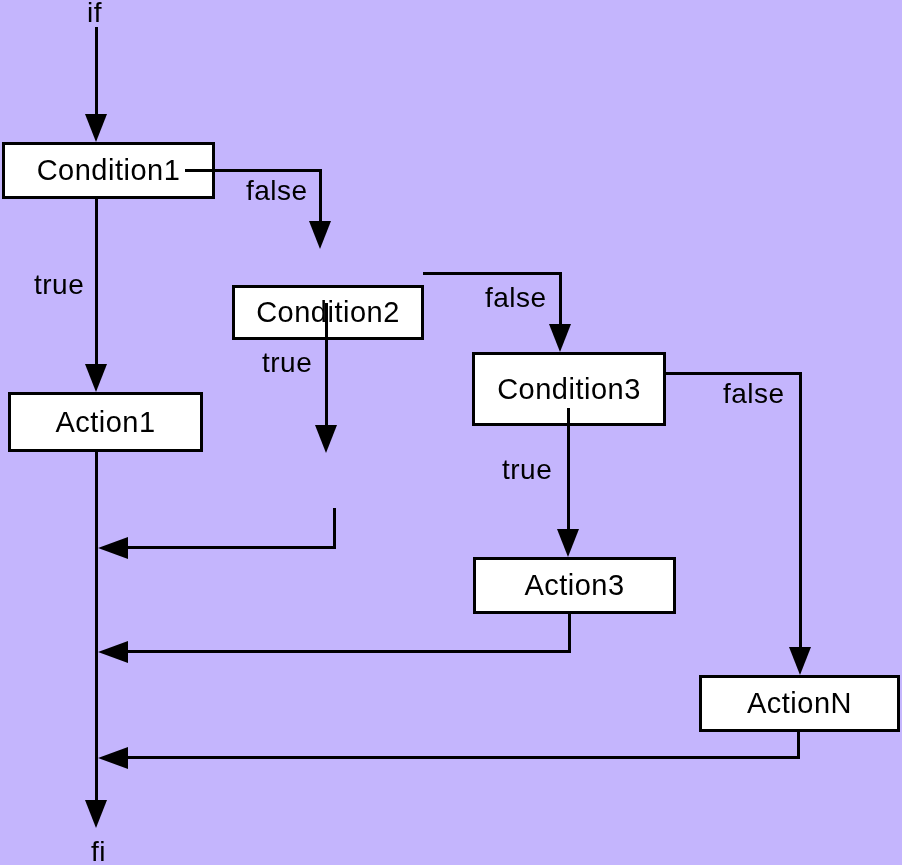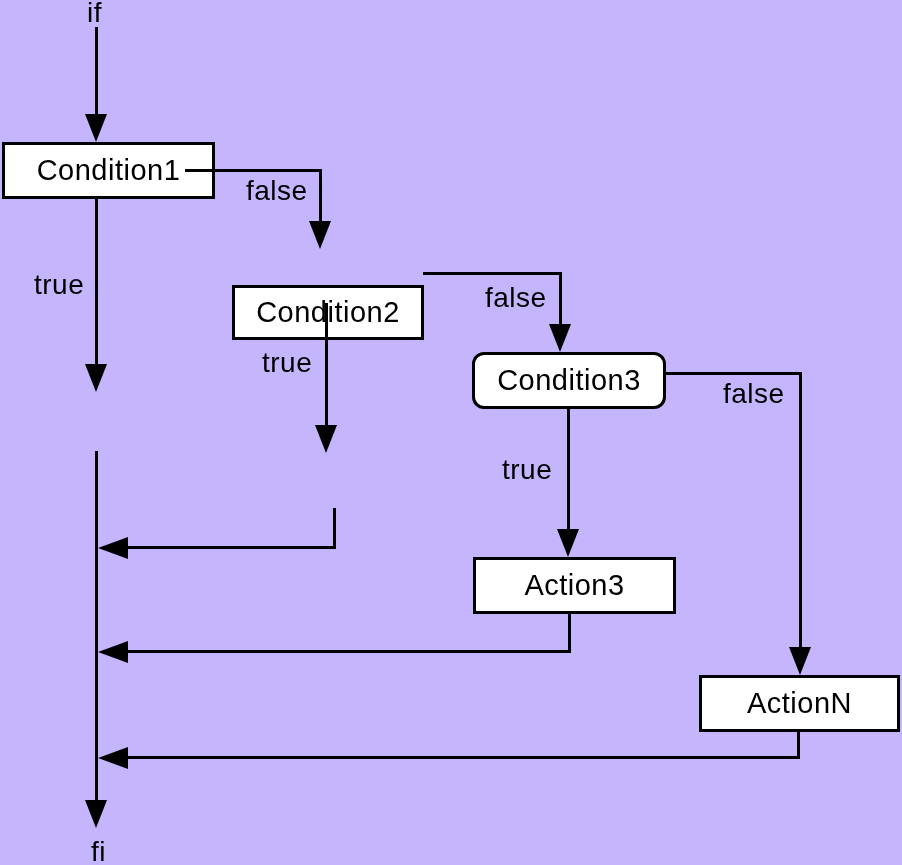--- a/index.html
+++ b/index.html
@@ -85,33 +85,36 @@
 
   <div class="vline" style="left:325px; top:303px; width:3px; height:123px;"></div>
   <div class="arr-down" style="left:315px; top:425px;"></div>
   <div class="edge-label" style="left:262px; top:347px;">true</div>
 
   <div class="hline" style="left:423px; top:272px; width:139px; height:3px;"></div>
   <div class="vline" style="left:559px; top:272px; width:3px; height:54px;"></div>
   <div class="arr-down" style="left:549px; top:324px;"></div>
   <div class="edge-label" style="left:485px; top:282px;">false</div>
 
-  <div class="node" style="left:472px; top:352px; width:194px; height:57px;border-radius:12px;">
+  <div class="node" style="left:472px; top:352px; width:194px; height:74px;">
     <span>Condition3</span>
   </div>
 
   <div class="vline" style="left:567px; top:408px; width:3px; height:123px;"></div>
   <div class="arr-down" style="left:557px; top:529px;"></div>
   <div class="edge-label" style="left:502px; top:454px;">true</div>
 
   <div class="hline" style="left:665px; top:372px; width:137px; height:3px;"></div>
   <div class="vline" style="left:799px; top:372px; width:3px; height:276px;"></div>
   <div class="arr-down" style="left:789px; top:647px;"></div>
   <div class="edge-label" style="left:723px; top:378px;">false</div>
 
+  <div class="node" style="left:8px; top:392px; width:195px; height:60px;">
+    <span>Action1</span>
+  </div>
 
 
   <div class="node" style="left:473px; top:557px; width:203px; height:57px;">
     <span>Action3</span>
   </div>
 
   <div class="node" style="left:699px; top:675px; width:201px; height:57px;">
     <span>ActionN</span>
   </div>
 

